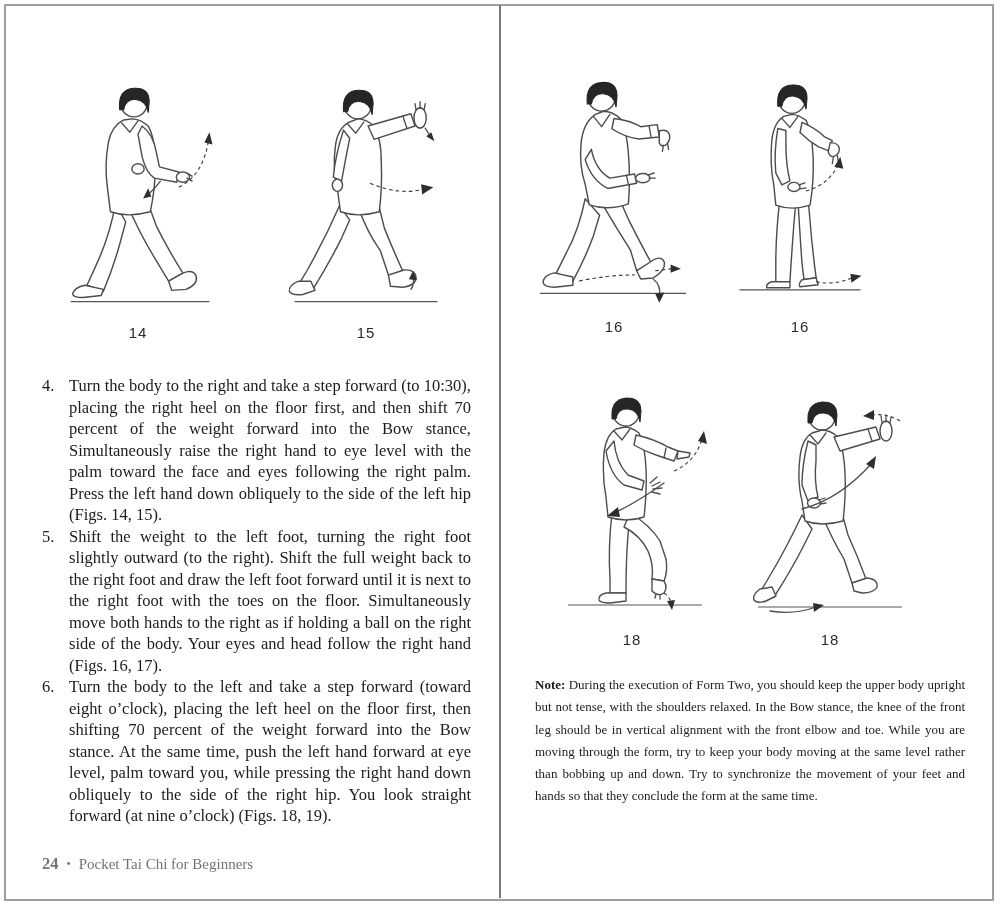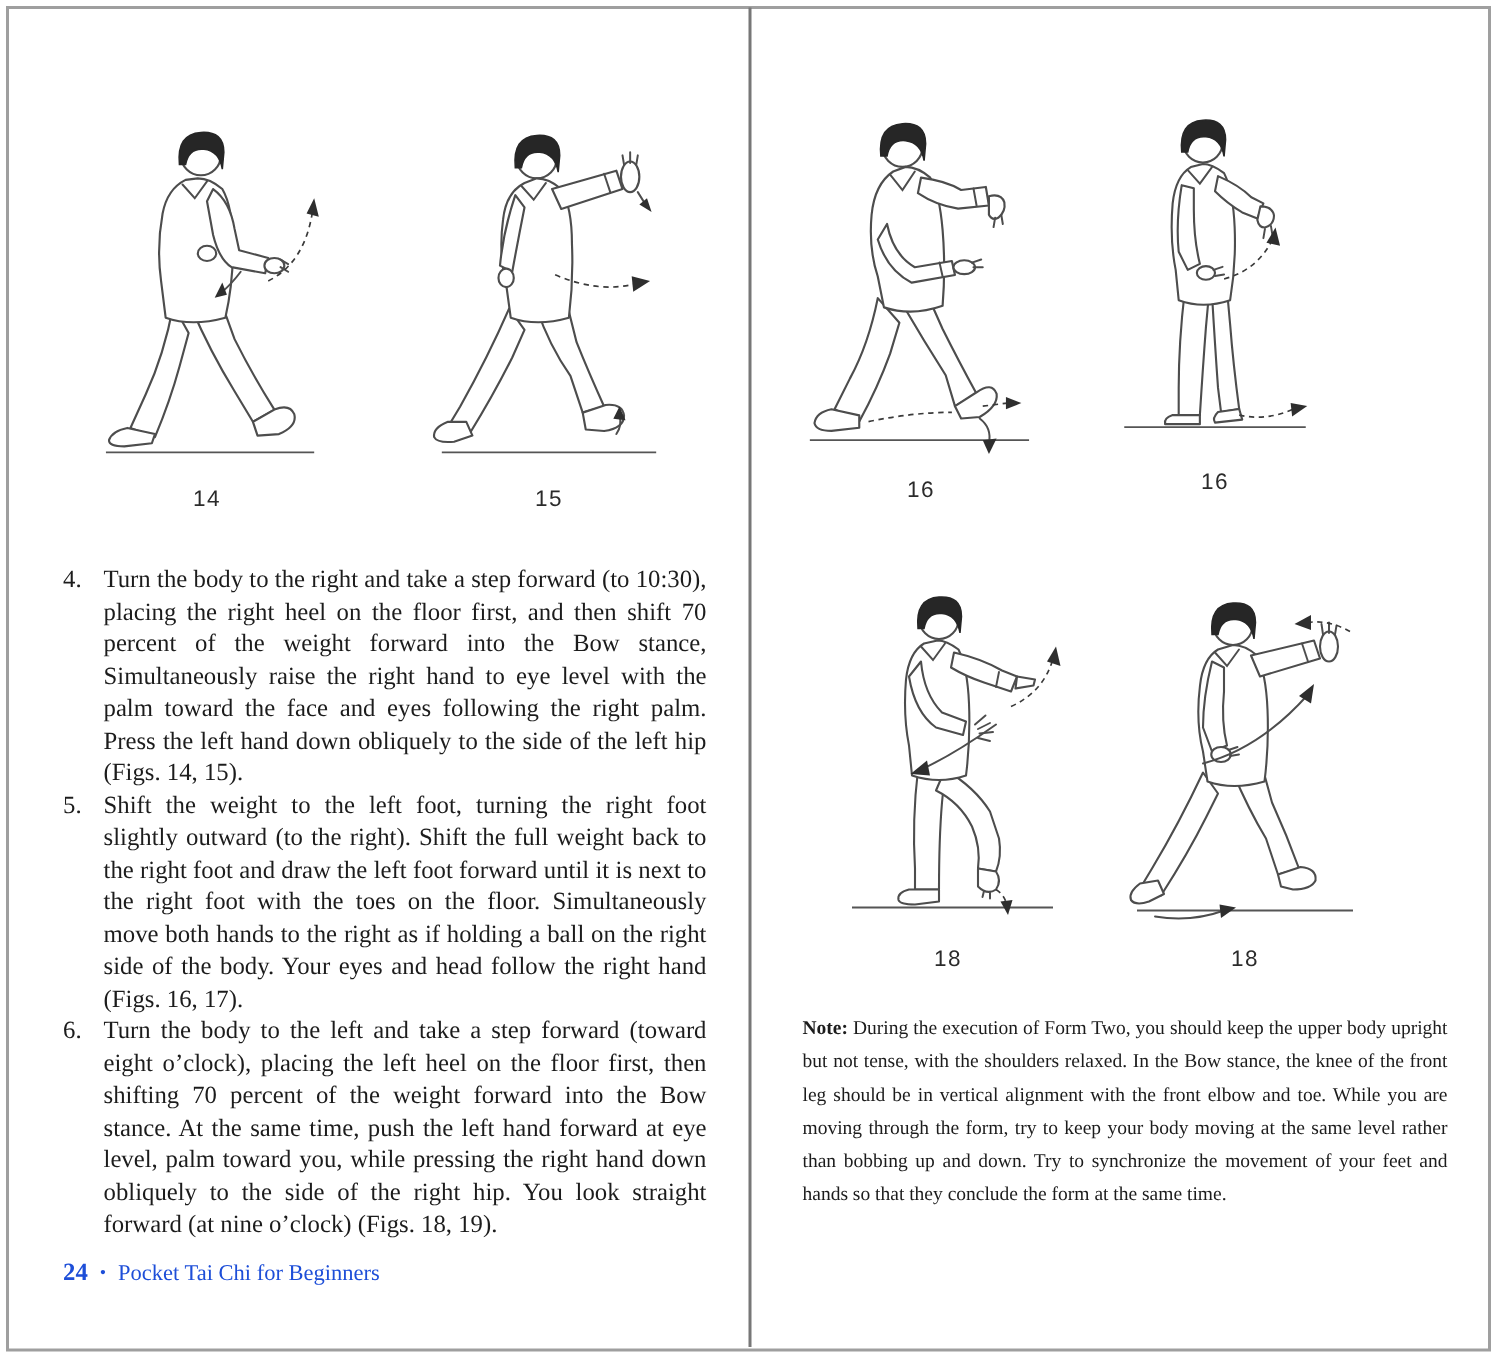--- a/index.html
+++ b/index.html
@@ -5,23 +5,23 @@
   html,body{margin:0;padding:0;background:#fff;}
   .spread{position:relative;width:1000px;height:910px;background:#fff;overflow:hidden;
           font-family:"Liberation Serif","DejaVu Serif",serif;color:#1c1c1c;}
   .frame{position:absolute;left:4px;top:4px;width:986px;height:893px;border:2px solid #9f9f9f;}
   .divider{position:absolute;left:499px;top:5px;width:2px;height:893px;background:#777;}
   .page{position:absolute;top:5px;height:893px;}
   .page-left{left:5px;width:494px;}
   .page-right{left:501px;width:492px;}
 
   
-  .fig-row{display:flex;}
+  .fig-row{display:flex;align-items:flex-end;}
   .fig-row-left{margin-top:70px;justify-content:center;gap:48px;}
-  .fig-row-rtop{margin-top:62px;padding-left:18px;gap:16px;}
+  .fig-row-rtop{margin-top:62px;padding-left:18px;gap:6px;}
   .fig-row-rbottom{margin-top:52px;padding-left:36px;gap:8px;}
   figure{margin:0;text-align:center;}
   figure svg{display:block;}
   figcaption{font-family:"Liberation Sans","DejaVu Sans",sans-serif;font-size:15px;
              color:#2b2b2b;margin-top:4px;letter-spacing:1px;}
 
   
   svg .w{fill:#fff;stroke:#4d4d4d;stroke-width:1.4;stroke-linejoin:round;}
   svg .ln{fill:none;stroke:#4d4d4d;stroke-width:1.3;stroke-linecap:round;}
   svg .gnd{fill:none;stroke:#555;stroke-width:1.2;}
@@ -34,21 +34,21 @@
                 font-size:16.5px;line-height:21.5px;text-align:justify;}
   .instructions li{display:flex;}
   .instructions .num{flex:0 0 27px;}
   .instructions .txt{flex:1;}
 
   
   .note{margin:26px 28px 0 34px;font-size:13px;line-height:22.3px;text-align:justify;}
   .note b{font-weight:bold;}
 
   
-  .footer{position:absolute;bottom:40px;font-size:15px;color:#1d4ed8;white-space:nowrap;}
+  .footer{position:absolute;bottom:24px;font-size:15px;color:#737373;white-space:nowrap;}
   .footer .pnum{font-weight:bold;font-size:16.5px;}
   .footer .sep{font-size:12px;vertical-align:1px;padding:0 8px;}
   .footer-left{left:37px;}
   .footer-right{right:28px;text-align:right;}
 </style>
 </head>
 <body>
 
 <div class="spread">
   <div class="frame"></div>

